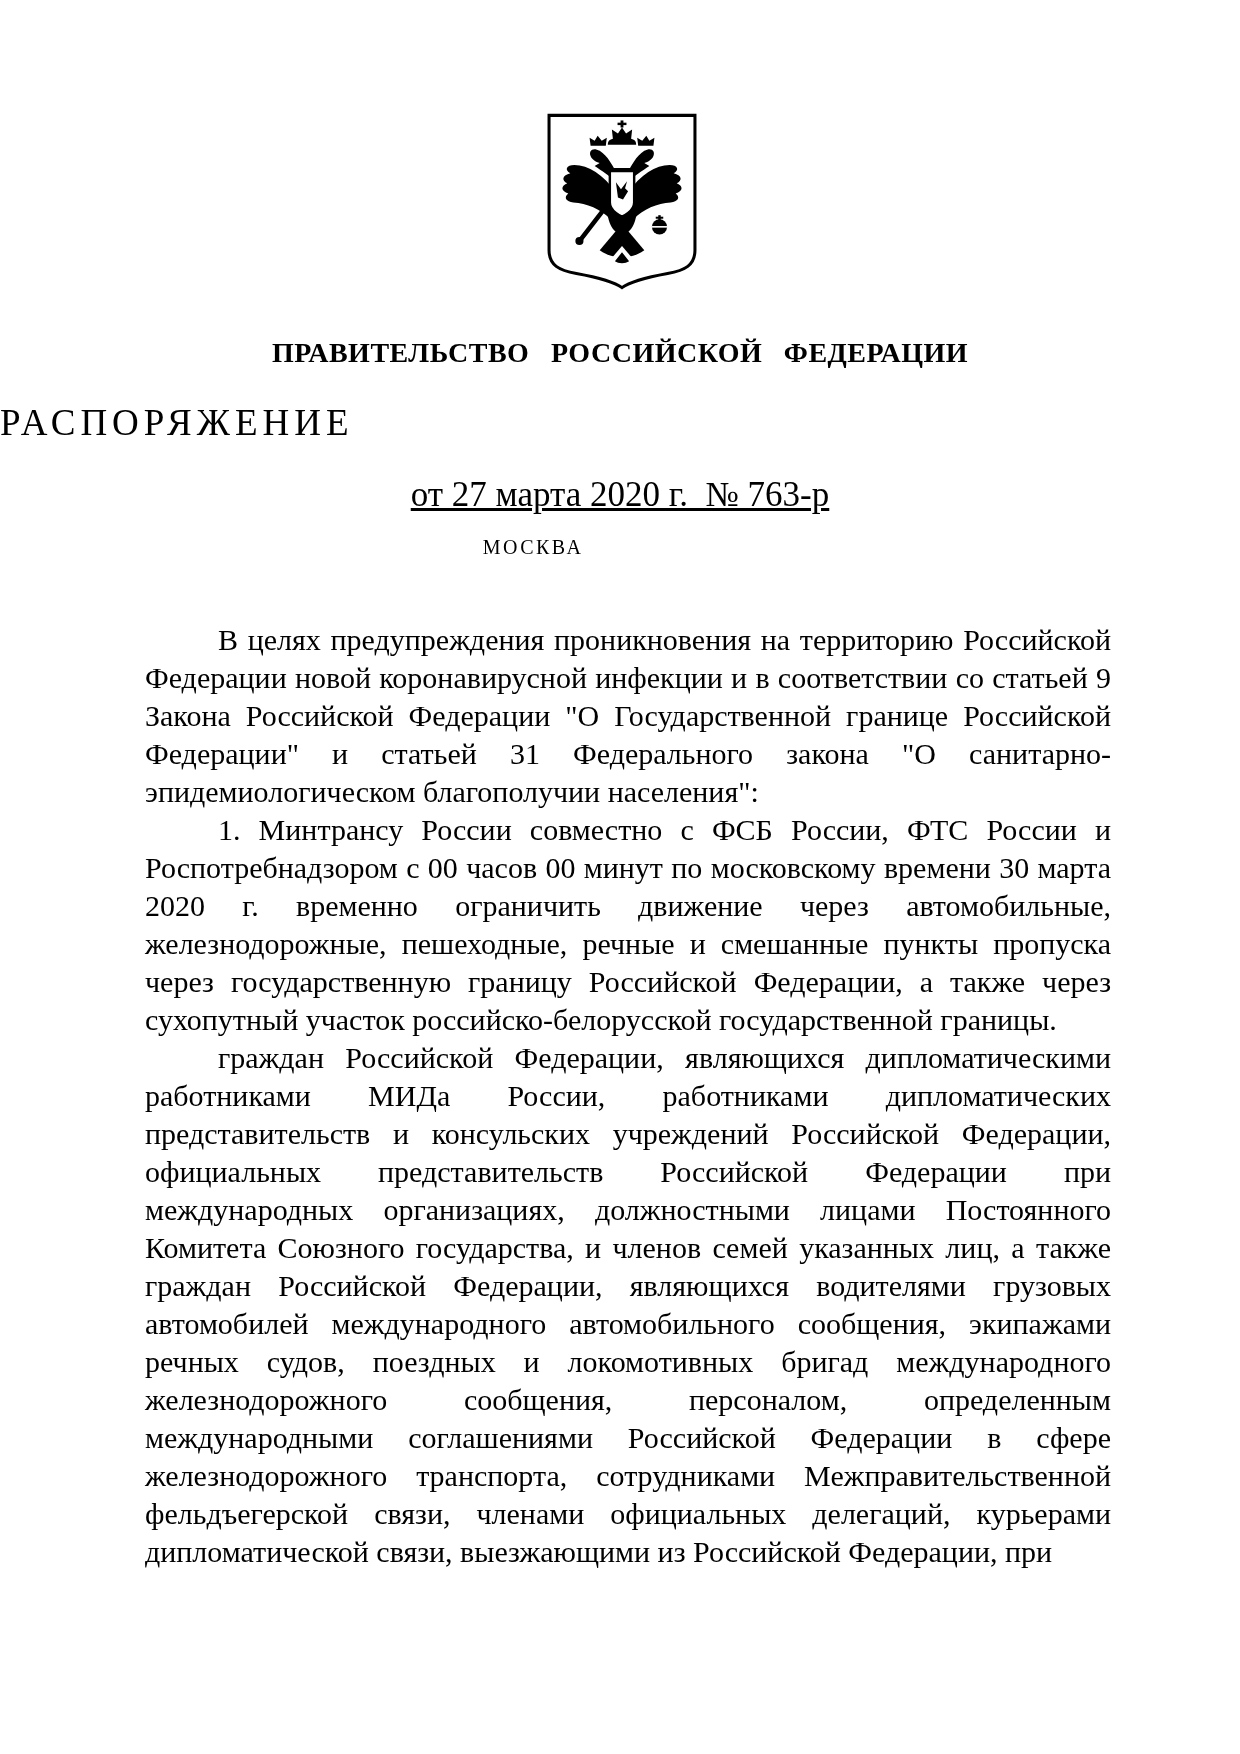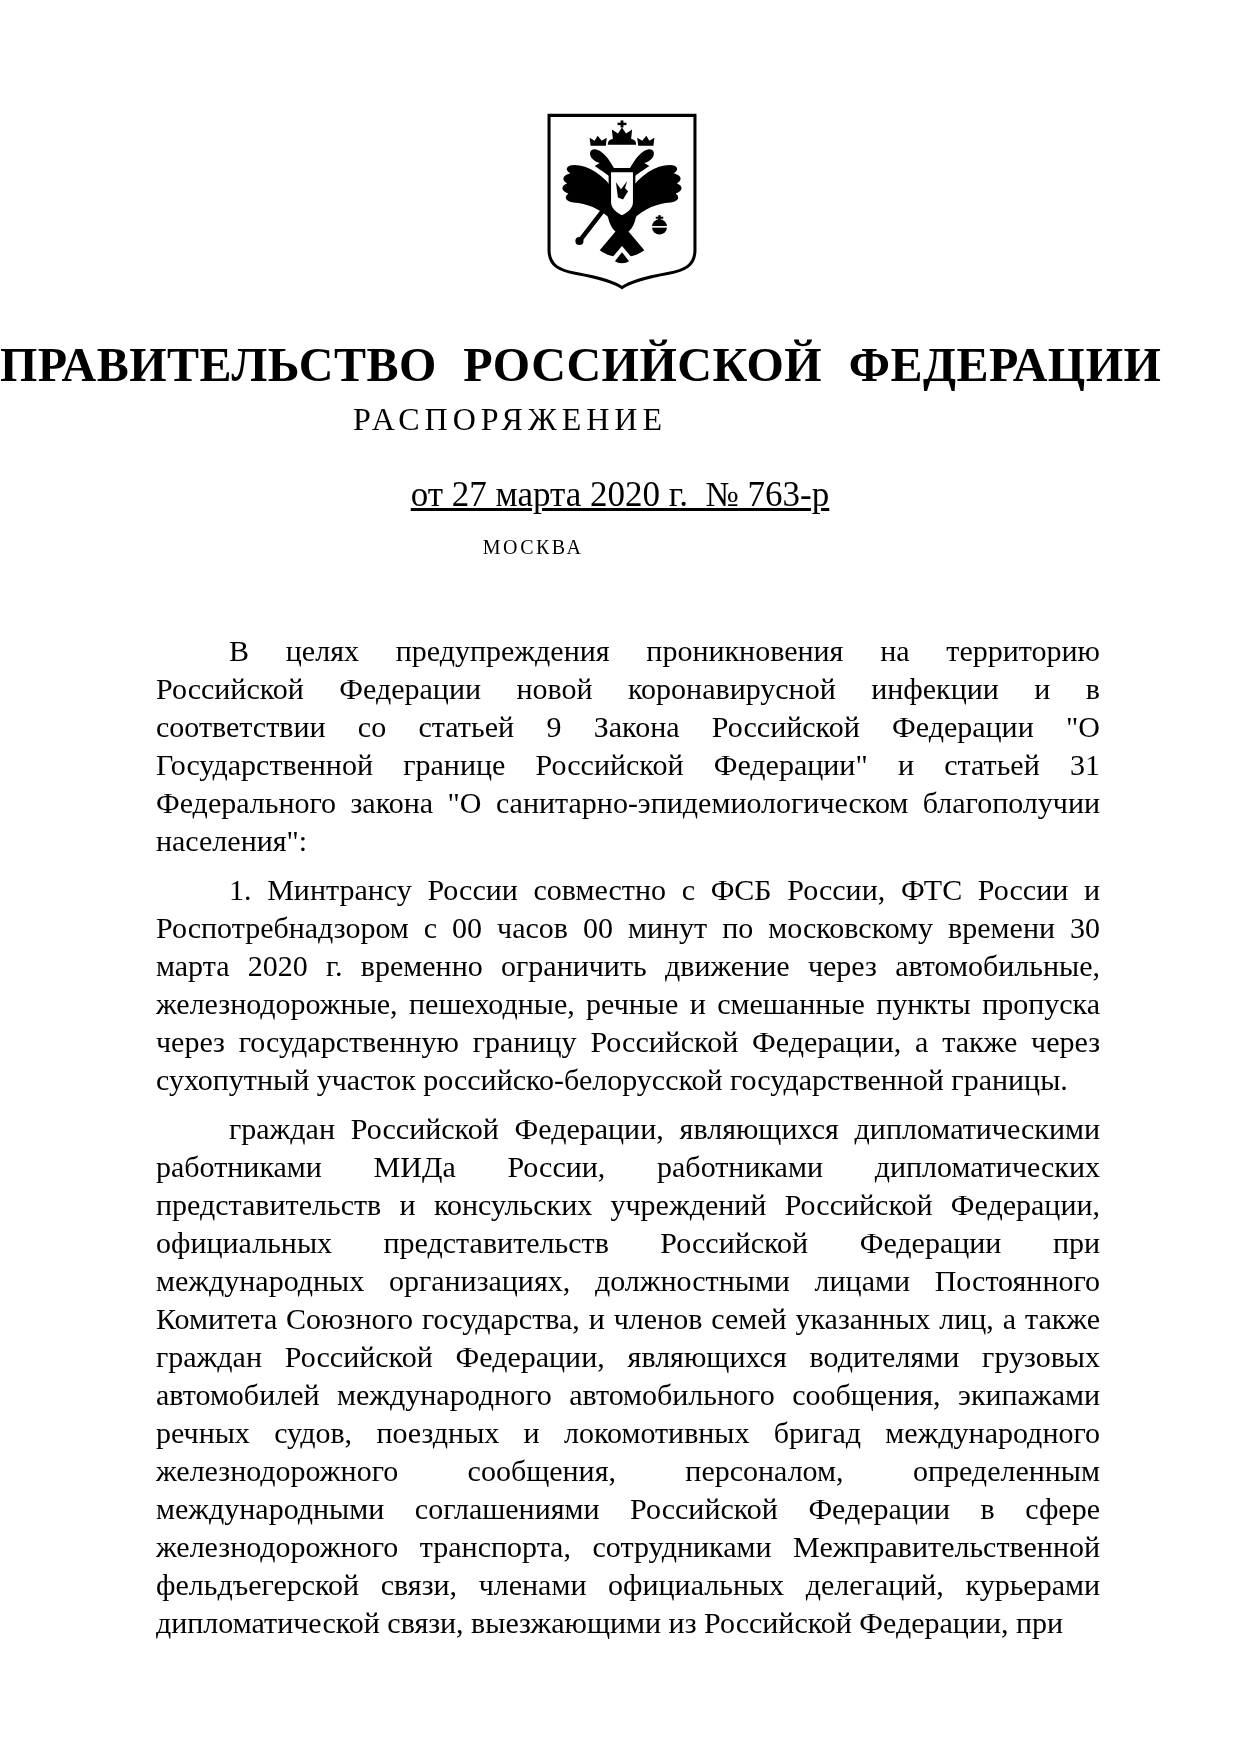--- a/index.html
+++ b/index.html
@@ -21,34 +21,34 @@
     left: 546px;
     top: 112px;
     width: 152px;
     height: 178px;
   }
   .org-name {
     position: absolute;
     left: 0;
     top: 337px;
     width: 1240px;
-    text-align: left;
-    font-size: 48px;
+    text-align: center;
+    font-size: 28px;
     font-weight: bold;
     letter-spacing: 0.5px;
     word-spacing: 14px;
     white-space: nowrap;
   }
   .doc-type {
     position: absolute;
     left: 0;
     top: 401px;
     width: 1020px;
-    text-align: center;
-    font-size: 32px;
+    text-align: left;
+    font-size: 37px;
     letter-spacing: 5px;
     white-space: nowrap;
   }
   .date-line {
     position: absolute;
     left: 0;
     top: 475px;
     width: 1240px;
     text-align: center;
     font-size: 35px;
@@ -68,21 +68,21 @@
   .content {
     position: absolute;
     left: 145px;
     top: 621px;
     width: 966px;
     font-size: 30px;
     line-height: 38px;
     text-align: justify;
   }
   .content p {
-    margin: 11px;
+    margin: 0;
     padding: 0;
     text-indent: 73px;
   }
 </style>
 </head>
 <body>
 
 <div class="page">
 
   <svg class="emblem" viewBox="0 0 150 175" xmlns="http://www.w3.org/2000/svg" aria-hidden="true">

